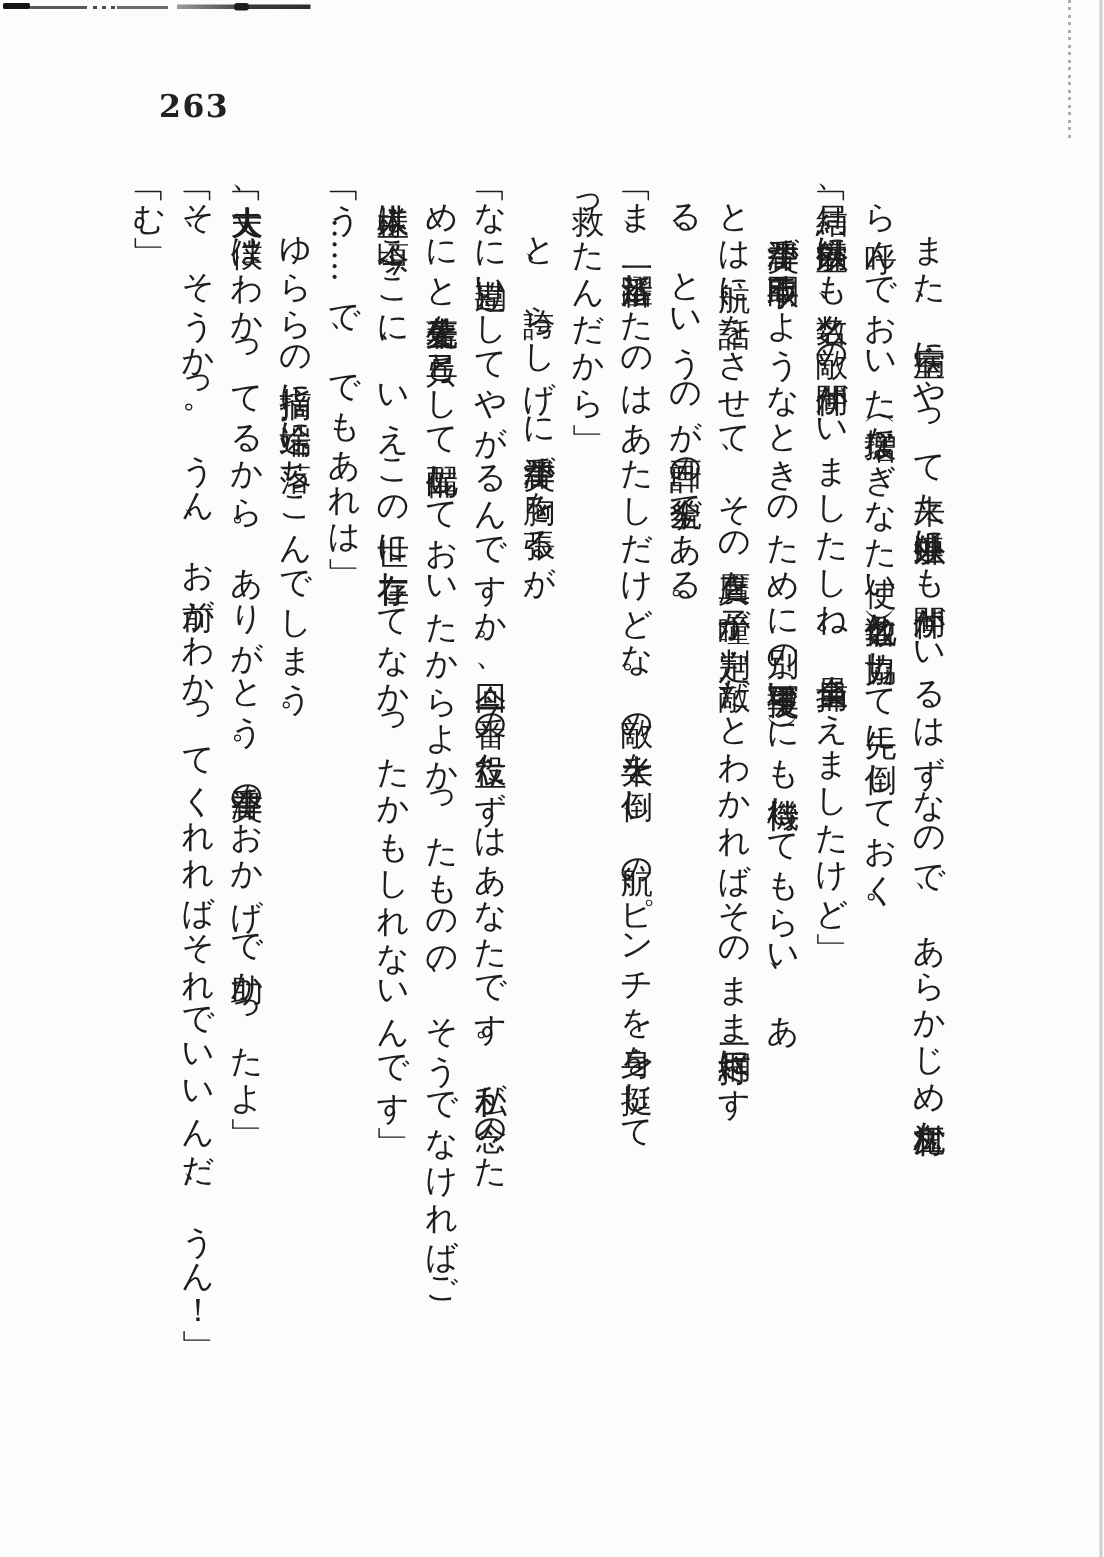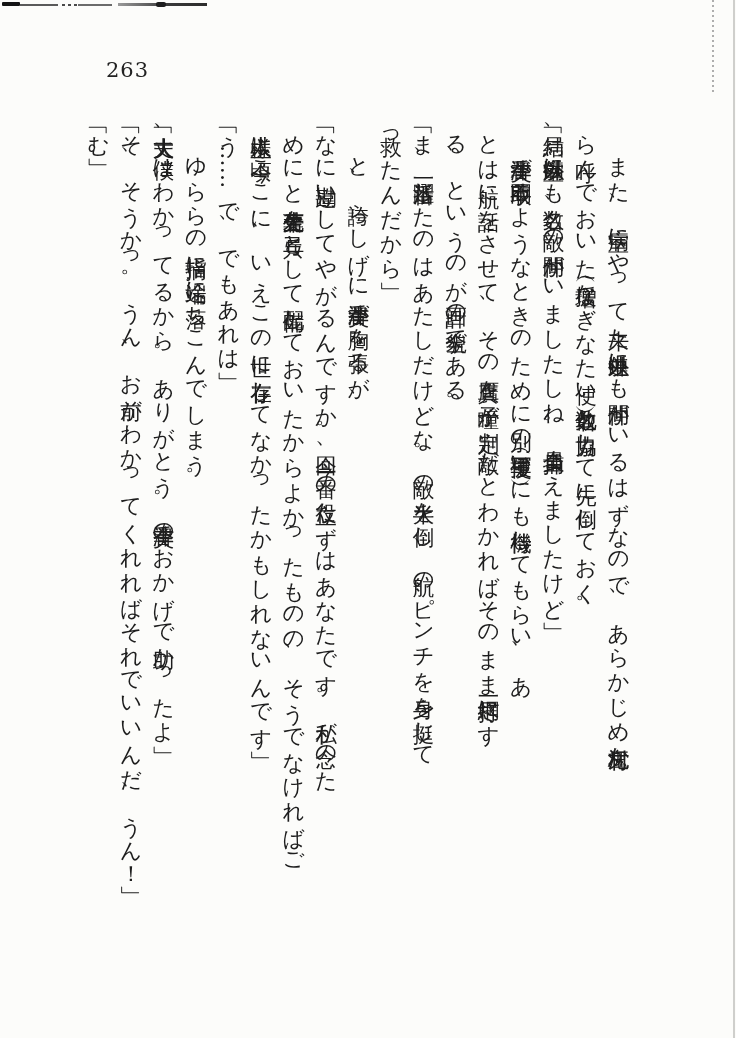--- a/index.html
+++ b/index.html
@@ -25,20 +25,21 @@
           background:linear-gradient(90deg,#9a9a9a,#3a3a3a 55%,#2c2c2c);}
   .a-blob{left:156px;top:2px;width:10px;height:5px;background:#1e1e1e;border-radius:2px;}
   .a-vdots{left:712px;top:0;width:2px;height:92px;
           background:repeating-linear-gradient(180deg,#9a9a9a 0 2px,transparent 2px 5px);opacity:.8;}
   .a-redge{left:733px;top:0;width:2px;height:1038px;background:#cfcfcc;}
   
   .page-number{
     position:absolute;left:106px;top:58px;
     font-size:21px;letter-spacing:1px;color:#222;
     font-family:"DejaVu Serif", serif;
+    font-weight:bold;
   }
   
   .text-block{
     position:absolute;top:120px;right:102px;
     width:553px;height:840px;
     display:flex;flex-direction:row-reverse;justify-content:flex-start;
   }
   .vcol{
     width:32.5px;height:100%;
     writing-mode:vertical-rl;

